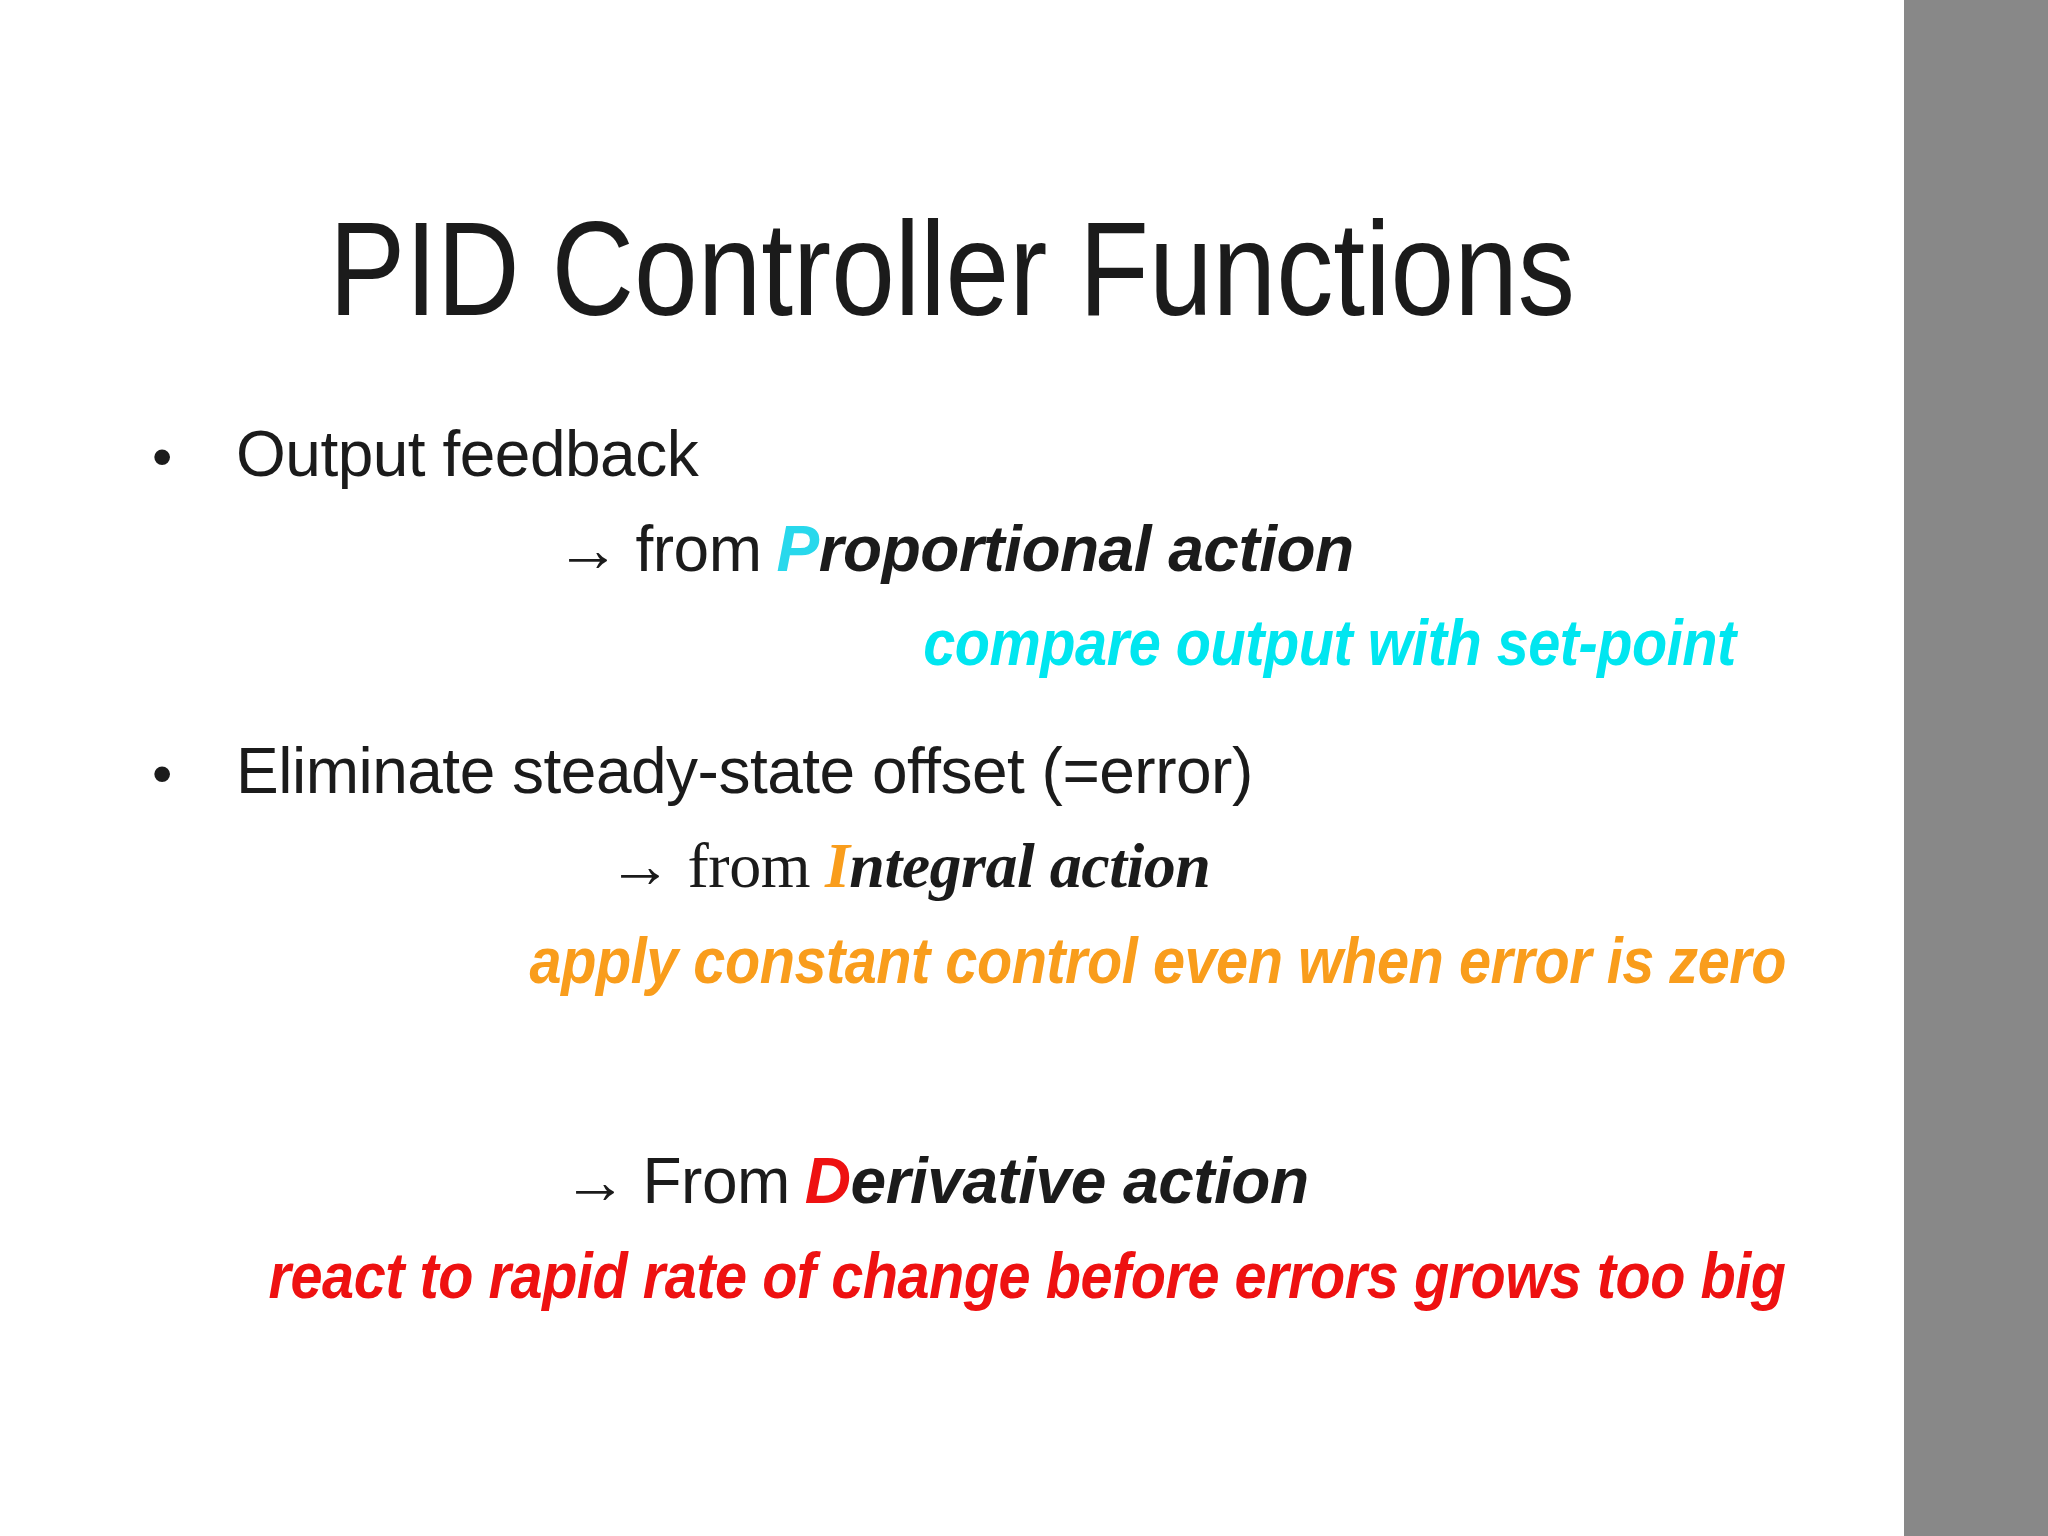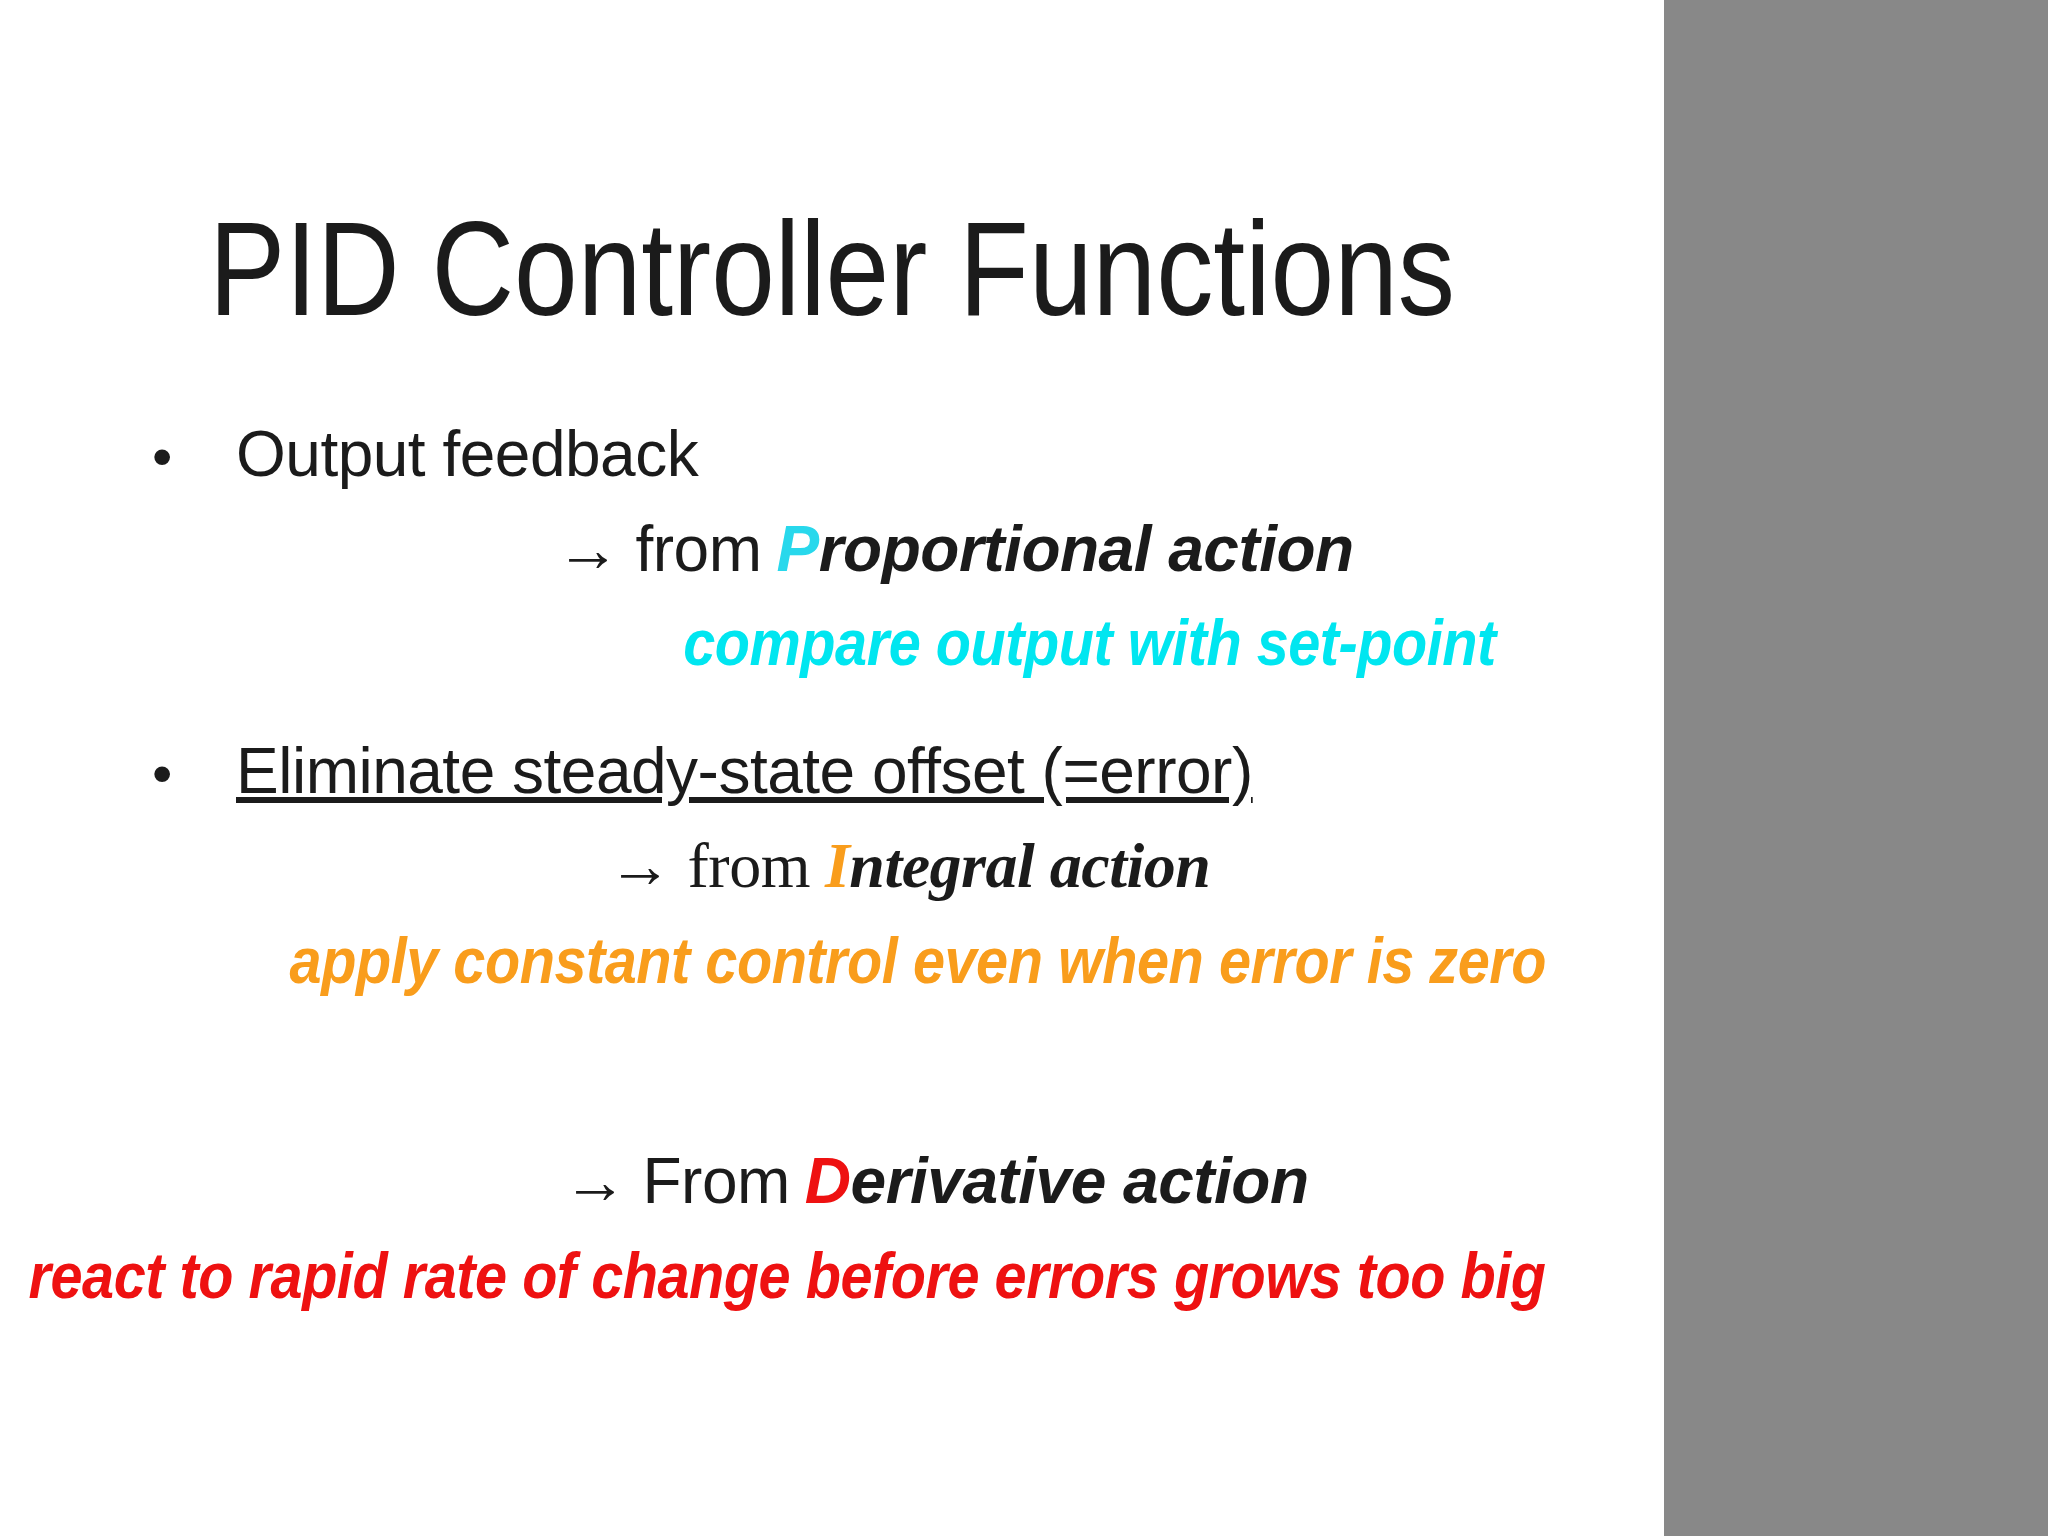--- a/index.html
+++ b/index.html
@@ -1,18 +1,18 @@
 <!DOCTYPE html>
 <html><head>
 <meta charset="utf-8">
 <style>
   html, body { margin: 0; padding: 0; background: #888; }
   #slide {
     position: relative;
-    width: 1664px;
+    width: 1904px;
     height: 1536px;
     background: #ffffff;
     overflow: hidden;
     font-family: "Liberation Sans", "DejaVu Sans", sans-serif;
     color: #1b1b1b;
   }
   .line { position: absolute; white-space: nowrap; line-height: 1; }
 
   
   #title {
@@ -26,21 +26,21 @@
 
   
   .body-line { font-size: 64px; letter-spacing: -0.5px; }
 
   .bullet-line .bullet-marker {
     display: inline-block;
     width: 84px;
     font-size: 58px;
   }
   #g1-heading { top: 422px;  left: 152px; }
-  #g2-heading { top: 739px;  left: 152px; text-decoration: underline; }
+  #g2-heading { top: 739px;  left: 152px; }
   #g3-heading { top: 1055px; left: 152px; }
 
   .arrow-line .arrow-glyph { margin-right: 16px; font-weight: 400; }
   .arrow-line .from-word   { margin-right: 15px; }
   .action { font-weight: 700; font-style: italic; }
   #g1-arrow { top: 517px;  left: 556px; }
   #g2-arrow { top: 834px;  left: 608px; font-family: Liberation Serif, serif; }
   #g3-arrow { top: 1149px; left: 563px; }
 
   .note-line {

